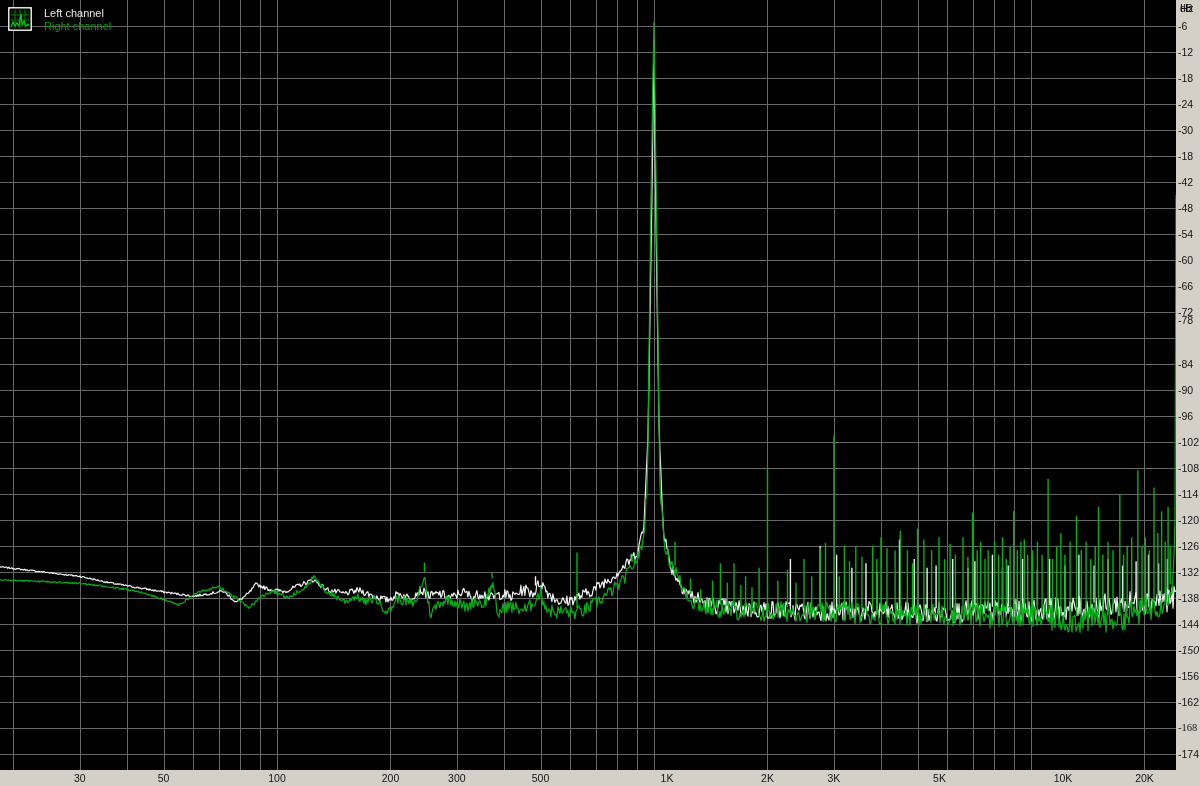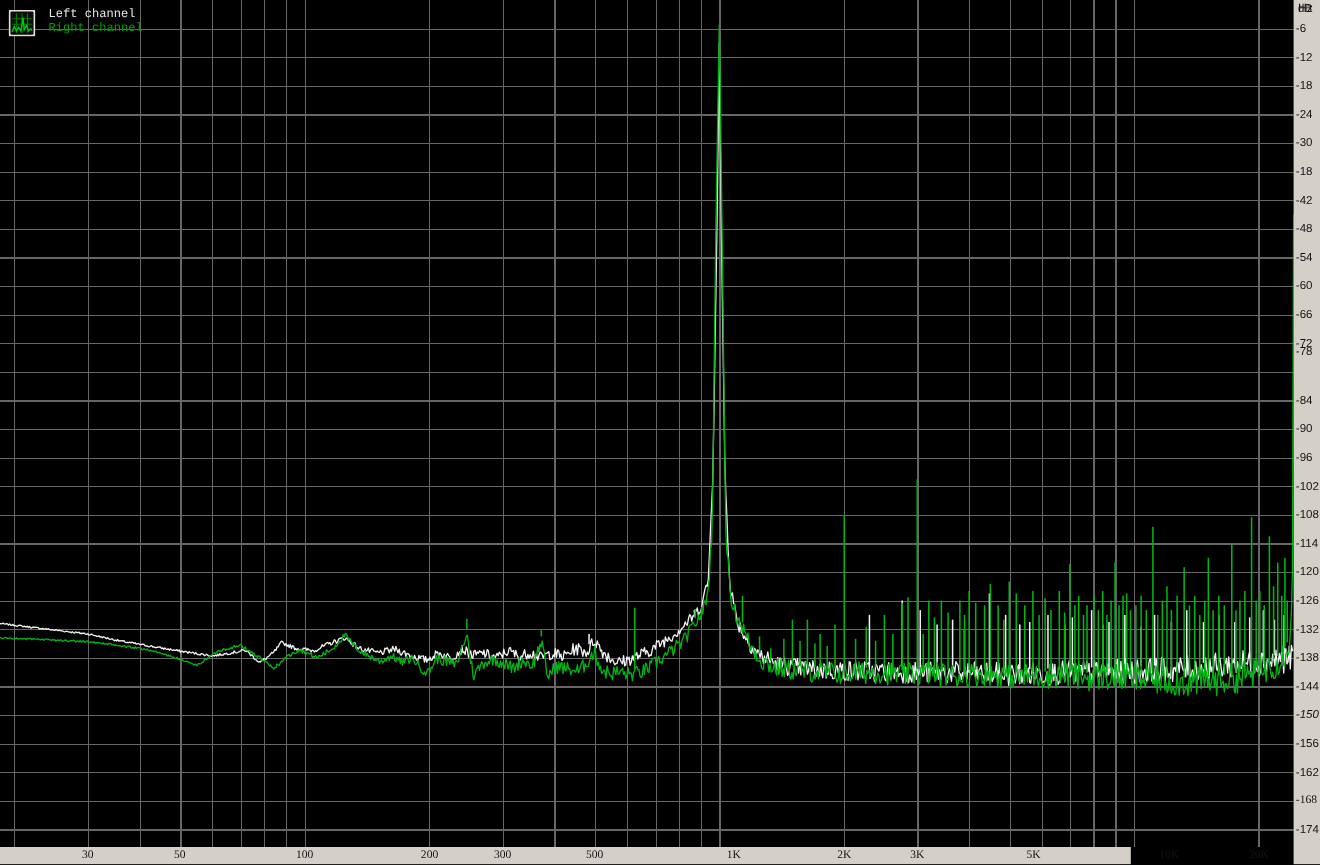--- a/index.html
+++ b/index.html
@@ -1,27 +1,27 @@
 <!DOCTYPE html>
 <html><head>
 <meta charset="utf-8">
 <style>
   html,body{margin:0;padding:0;background:#000;}
   #screen{position:relative;width:1200px;height:786px;background:#000;overflow:hidden;
           font-family:"Liberation Sans",sans-serif;}
   #plot{position:absolute;left:0;top:0;width:1176px;height:770px;}
   #chart-svg{position:absolute;left:0;top:0;}
   #y-axis-panel{position:absolute;left:1176px;top:0;width:24px;height:786px;}
-  #x-axis-panel{position:absolute;left:0;top:770px;width:1028px;height:16px;font-family:Liberation Serif, serif;}
+  #x-axis-panel{position:absolute;left:0;top:770px;width:1200px;height:16px;}
   .tick{position:absolute;font-size:10.5px;line-height:12px;white-space:nowrap;}
   .y-tick{left:2px;width:22px;text-align:left;}
   .x-tick{top:2px;transform:translateX(-50%);}
   #y-axis-unit{position:absolute;left:4px;top:2px;font-size:10.5px;line-height:12px;}
   #x-axis-unit{position:absolute;left:1180px;top:2px;font-size:11px;line-height:12px;}
-  #legend{position:absolute;left:8px;top:7px;display:flex;align-items:flex-end;font-family:Liberation Mono, monospace;}
+  #legend{position:absolute;left:8px;top:7px;display:flex;align-items:flex-start;}
   #legend-icon{width:24px;height:24px;margin-right:12px;}
   .legend-labels{display:flex;flex-direction:column;}
   .legend-label{font-size:11px;line-height:13px;}
 </style>
 </head>
 <body>
 
 <div id="screen">
 
   <div id="plot">

